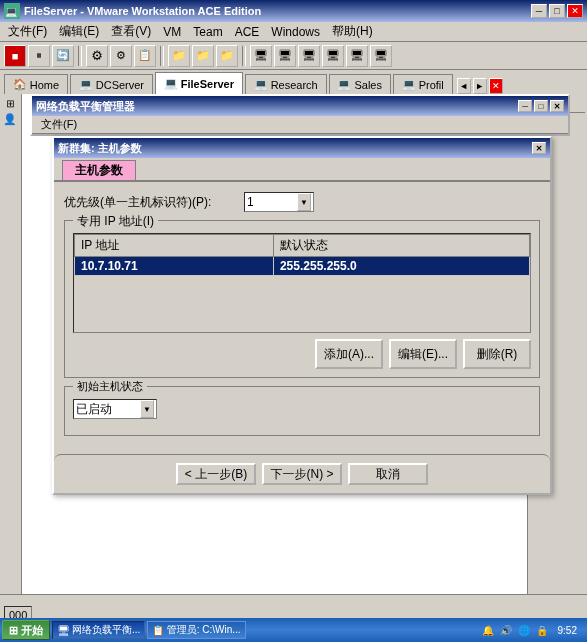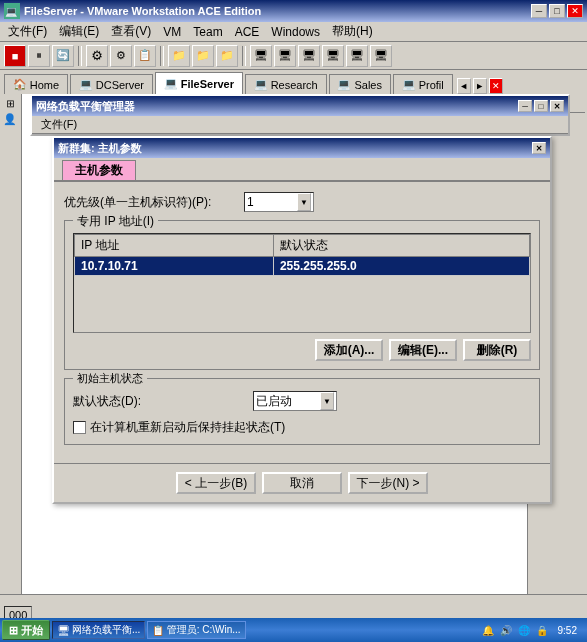--- a/index.html
+++ b/index.html
@@ -340,30 +340,29 @@
 
     
     .btn-row {
       display: flex;
       justify-content: flex-end;
       gap: 6px;
       margin-top: 6px;
     }
     .win-btn {
       min-width: 68px;
-      height: 22px;
+      height: 30px;
       background: #d4d0c8;
       border: 2px outset #fff;
       font-size: 12px;
       cursor: pointer;
       display: flex;
       align-items: center;
       justify-content: center;
       padding: 0 6px;
-      font-weight: bold;
     }
 
     
     .state-groupbox {
       border: 1px solid #808080;
       margin-bottom: 8px;
       padding: 4px 8px 8px 8px;
       position: relative;
     }
     .state-groupbox-legend {
@@ -393,20 +392,21 @@
       cursor: pointer;
     }
 
     
     .dialog-footer {
       display: flex;
       justify-content: center;
       gap: 6px;
       padding: 8px;
       border-top: 1px solid #808080;
+      border-radius: 7px;
     }
     .footer-btn {
       min-width: 80px;
       height: 22px;
       background: #d4d0c8;
       border: 2px outset #fff;
       font-size: 12px;
       cursor: pointer;
       display: flex;
       align-items: center;
@@ -684,37 +684,32 @@
               <div class="win-btn">添加(A)...</div>
               <div class="win-btn">编辑(E)...</div>
               <div class="win-btn">删除(R)</div>
             </div>
           </div>
 
           <div class="state-groupbox">
             <span class="state-groupbox-legend">初始主机状态</span>
             <div style="height:8px"></div>
             <div class="form-row">
-              <span class="form-label">默认状态(D):</span>
               <div class="dropdown" style="width:84px">
                 <span>已启动</span>
                 <div class="dropdown-arrow">▼</div>
               </div>
             </div>
-            <div class="checkbox-row">
-              <div class="checkbox"></div>
-              <span>在计算机重新启动后保持挂起状态(T)</span>
-            </div>
           </div>
         </div>
 
         <div class="dialog-footer">
           <div class="footer-btn">&lt; 上一步(B)</div>
+          <div class="footer-btn">下一步(N) &gt;</div>
           <div class="footer-btn">取消</div>
-          <div class="footer-btn">下一步(N) &gt;</div>
         </div>
       </div>
     </div>
   </div>
   <div class="right-panel">
     <div class="right-panel-header">IP 子</div>
   </div>
 </div>
 
 <div class="status-bar">

